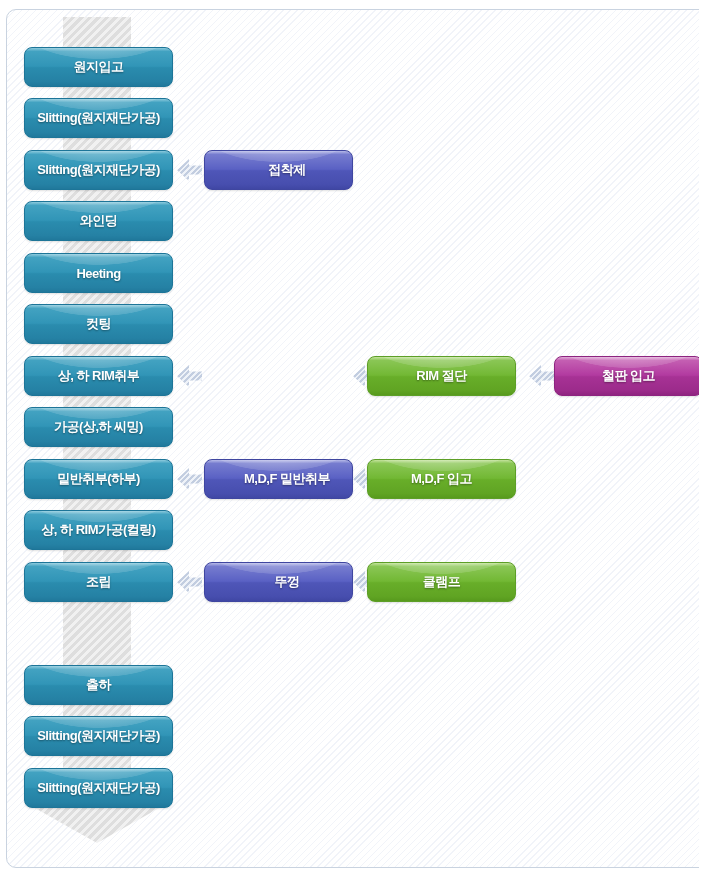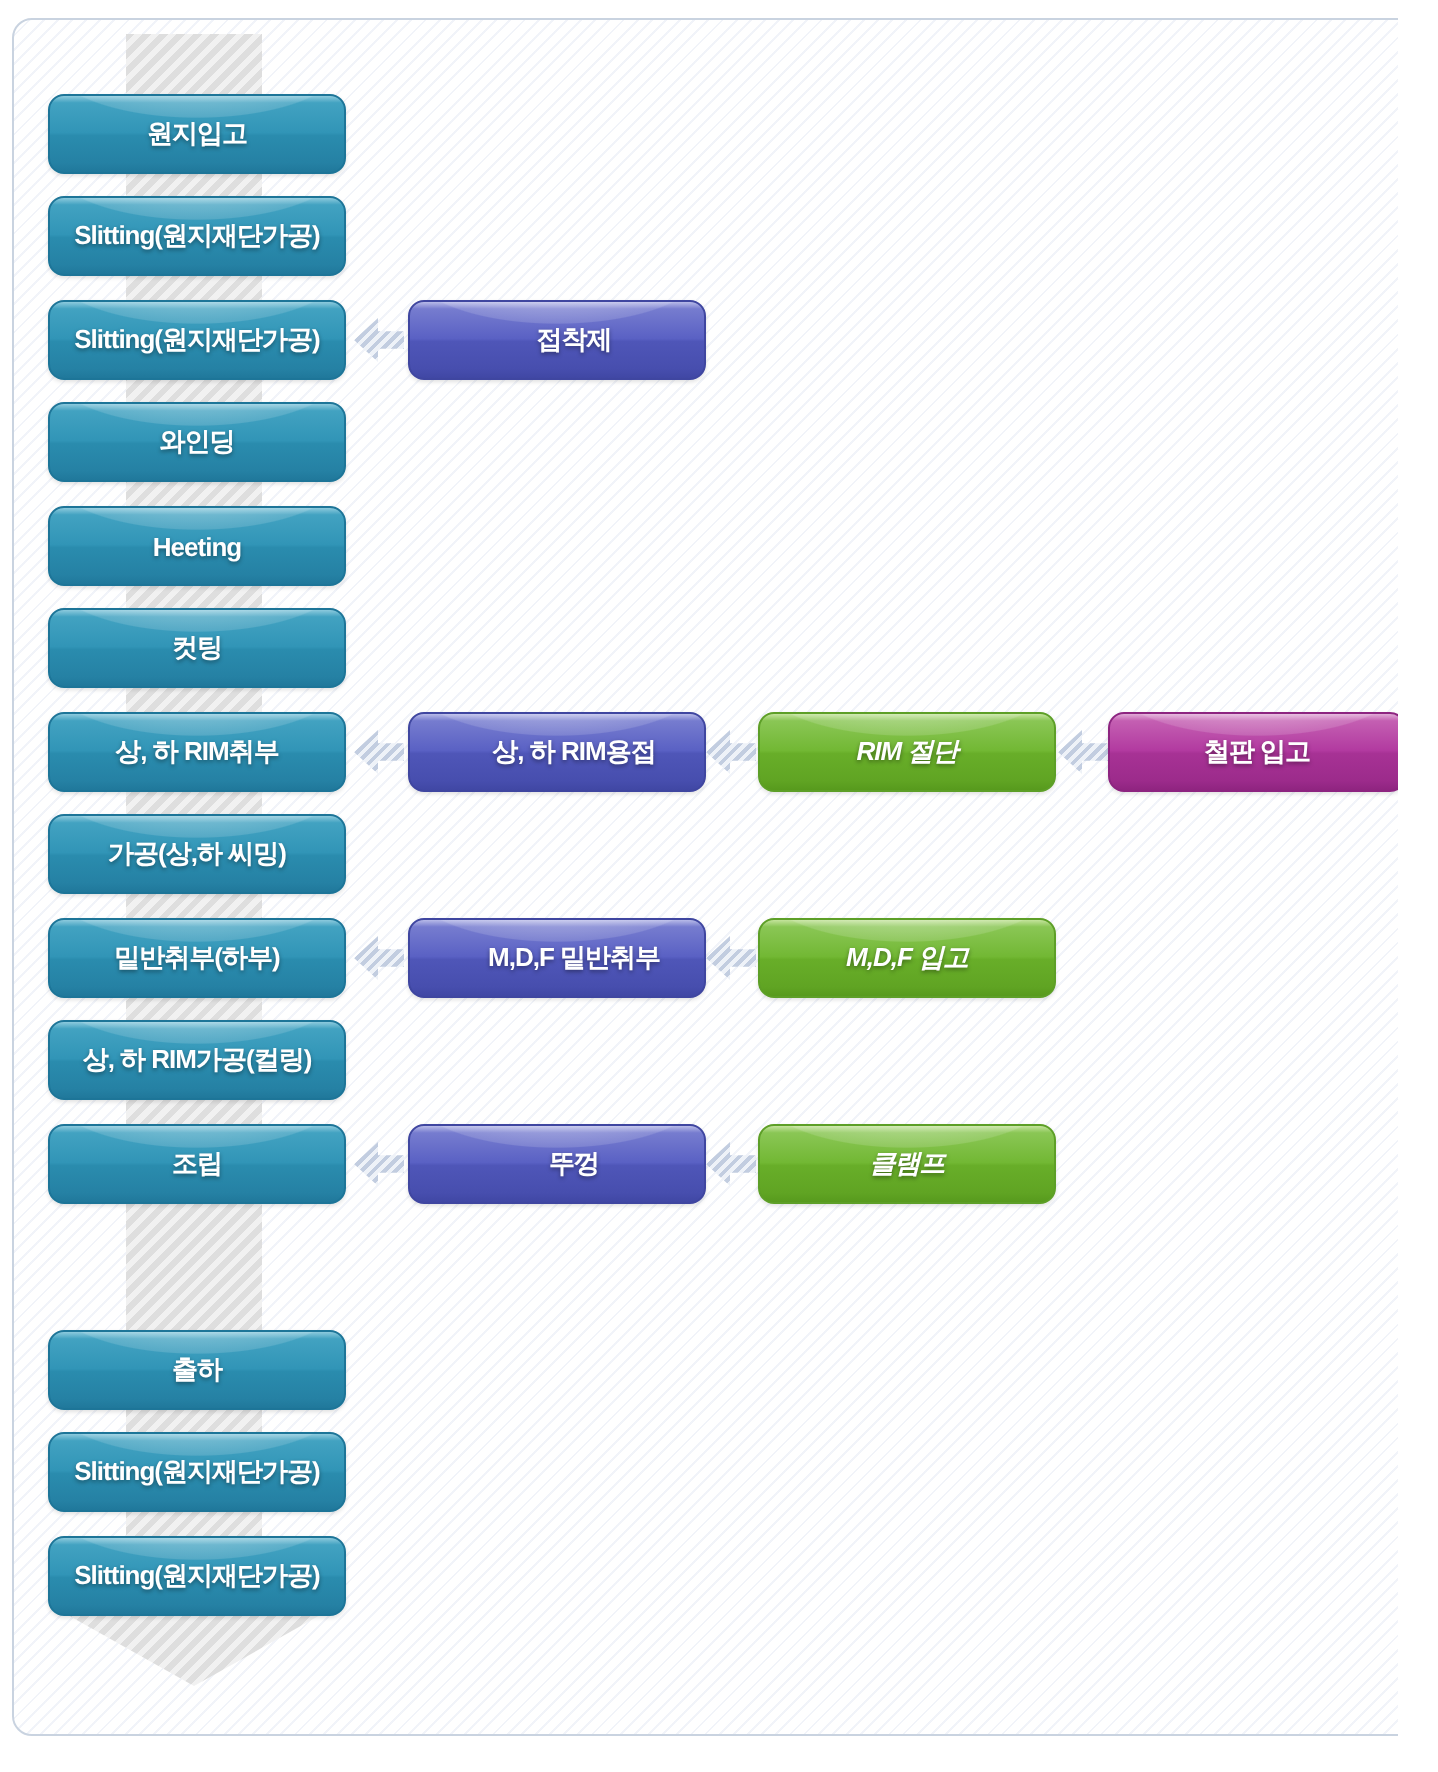--- a/index.html
+++ b/index.html
@@ -81,24 +81,23 @@
     background: linear-gradient(180deg, #8ccadd 0%, #42a2c1 9%, #3195b7 48%, #2a8cae 52%, #2581a4 88%, #20789b 100%);
     border-color: #1d7598;
   }
   .blue {
     left: 197px;
     background: linear-gradient(180deg, #b7bae8 0%, #767ccf 9%, #5a61c4 48%, #4f56b8 52%, #474eae 88%, #4047a4 100%);
     border-color: #3f46a0;
     padding-left: 17px;
   }
   .green {
-    left: 372px;
+    left: 360px;
     background: linear-gradient(180deg, #c4e39c 0%, #8ac655 9%, #72b834 48%, #68ae29 52%, #60a423 88%, #579a1d 100%);
     border-color: #5d9f27;
-    font-style: italic;
   }
   .magenta {
     left: 547px;
     background: linear-gradient(180deg, #e0aad6 0%, #c45fb2 9%, #b23aa0 48%, #a73295 52%, #9c2b8b 88%, #8f2480 100%);
     border-color: #8d2480;
   }
   .larrow {
     position: absolute;
     width: 25px;
     height: 22px;
@@ -127,21 +126,20 @@
     <div class="node teal" style="top:500px">상, 하 RIM가공(컬링)</div>
     <div class="node teal" style="top:552px">조립</div>
     <div class="node teal" style="top:655px">출하</div>
     <div class="node teal" style="top:706px">Slitting(원지재단가공)</div>
     <div class="node teal" style="top:758px">Slitting(원지재단가공)</div>
 
     <div class="larrow" style="left:170px;top:149px"></div>
     <div class="node blue" style="top:140px">접착제</div>
 
     <div class="larrow" style="left:170px;top:355px"></div>
-    <div class="node blue" style="top:346px">상, 하 RIM용접</div>
     <div class="larrow" style="left:346px;top:355px"></div>
     <div class="node green" style="top:346px">RIM 절단</div>
     <div class="larrow" style="left:522px;top:355px"></div>
     <div class="node magenta" style="top:346px">철판 입고</div>
 
     <div class="larrow" style="left:170px;top:458px"></div>
     <div class="node blue" style="top:449px">M,D,F 밑반취부</div>
     <div class="larrow" style="left:346px;top:458px"></div>
     <div class="node green" style="top:449px">M,D,F 입고</div>
 

